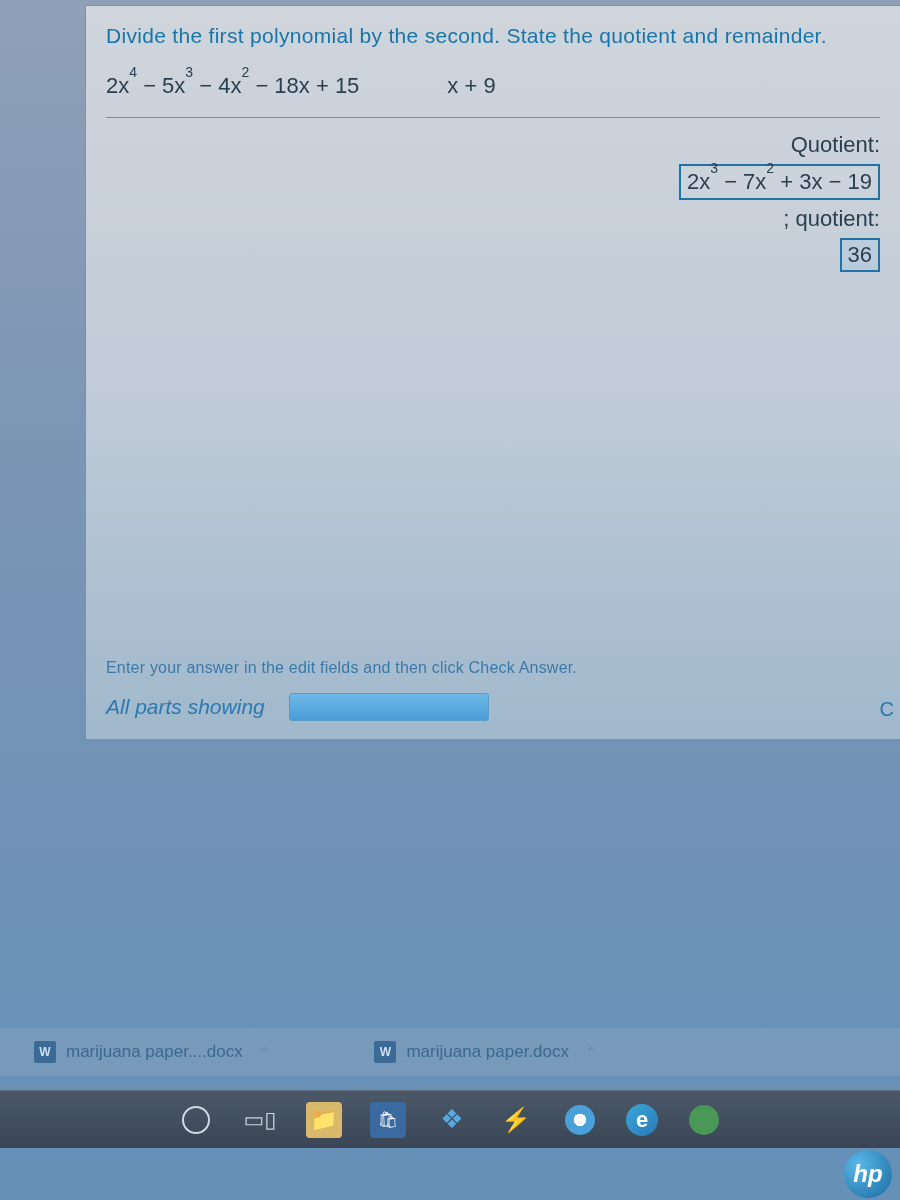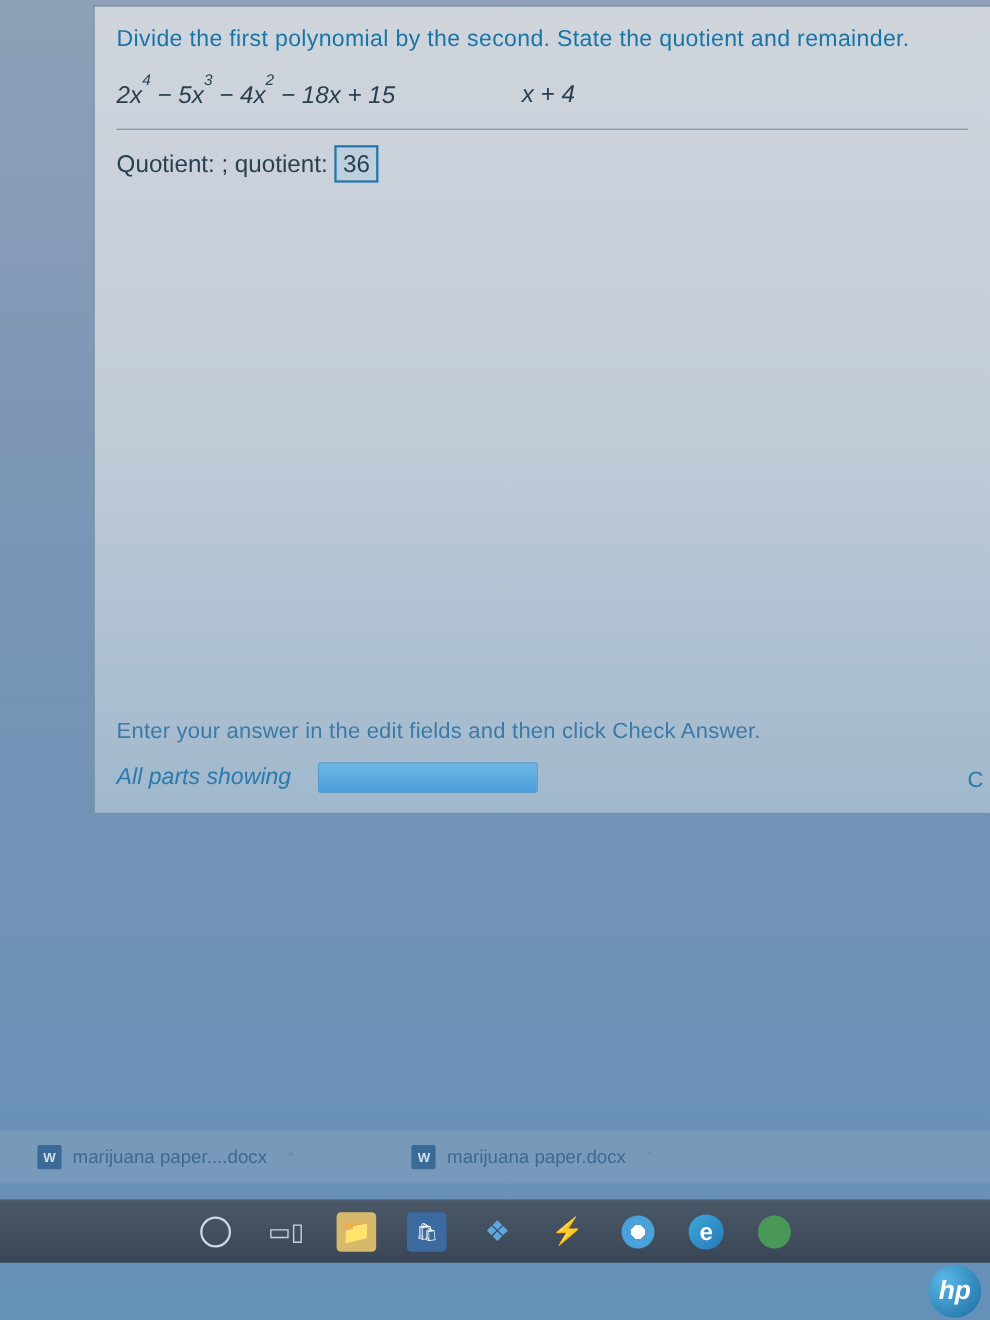--- a/index.html
+++ b/index.html
@@ -25,54 +25,54 @@
   .instruction {
     color: #1875a8;
     font-size: 21px;
     font-weight: 500;
     margin-bottom: 24px;
     letter-spacing: 0.3px;
   }
   .poly-row {
     display: flex;
     align-items: baseline;
-    gap: 115px;
+    gap: 88px;
     color: #2a4050;
     font-size: 22px;
     margin-bottom: 18px;
-    font-style: italic;
   }
   .poly { white-space: nowrap; }
   sup { font-size: 14px; position: relative; top: -8px; }
   .divider {
     border: none;
     border-top: 1px solid #7a8fa5;
     margin: 6px 0 14px 0;
   }
   .answer-row {
     display: flex;
-    align-items: center;
+    align-items: flex-end;
     gap: 6px;
     color: #2a4050;
     font-size: 22px;
     flex-wrap: nowrap;
+    flex-direction: column;
   }
   .ans-box {
     border: 2px solid #2074a5;
     padding: 2px 6px;
     display: inline-block;
     background: rgba(255,255,255,0.05);
   }
   .ans2 { background: rgba(160,200,230,0.3); }
   .bottom-hint {
     position: absolute;
     bottom: 62px;
     left: 20px;
     color: #3a7aa8;
-    font-size: 20px;
+    font-size: 16px;
     letter-spacing: 0.2px;
   }
   .bottom-row {
     position: absolute;
     bottom: 18px;
     left: 20px;
     display: flex;
     align-items: center;
     gap: 24px;
   }
@@ -179,27 +179,28 @@
   }
 </style>
 </head>
 <body>
 
 <div class="content-panel">
   <div class="instruction">Divide the first polynomial by the second. State the quotient and remainder.</div>
 
   <div class="poly-row">
     <span class="poly" id="dividend">2x<sup>4</sup> − 5x<sup>3</sup> − 4x<sup>2</sup> − 18x + 15</span>
-    <span class="poly" id="divisor">x + 4</span>
+    <span class="poly" id="divisor">x + 9</span>
   </div>
 
   <hr class="divider">
 
   <div class="answer-row">
     <span>Quotient:</span>
+    <span class="ans-box" id="quotient">2x<sup>3</sup> − 7x<sup>2</sup> + 3x − 19</span>
     <span>; quotient:</span>
     <span class="ans-box ans2">36</span>
   </div>
 
   <div class="bottom-hint">Enter your answer in the edit fields and then click Check Answer.</div>
   <div class="bottom-row">
     <span class="all-parts">All parts showing</span>
     <button class="check-btn"></button>
   </div>
   <div class="c-letter">C</div>

